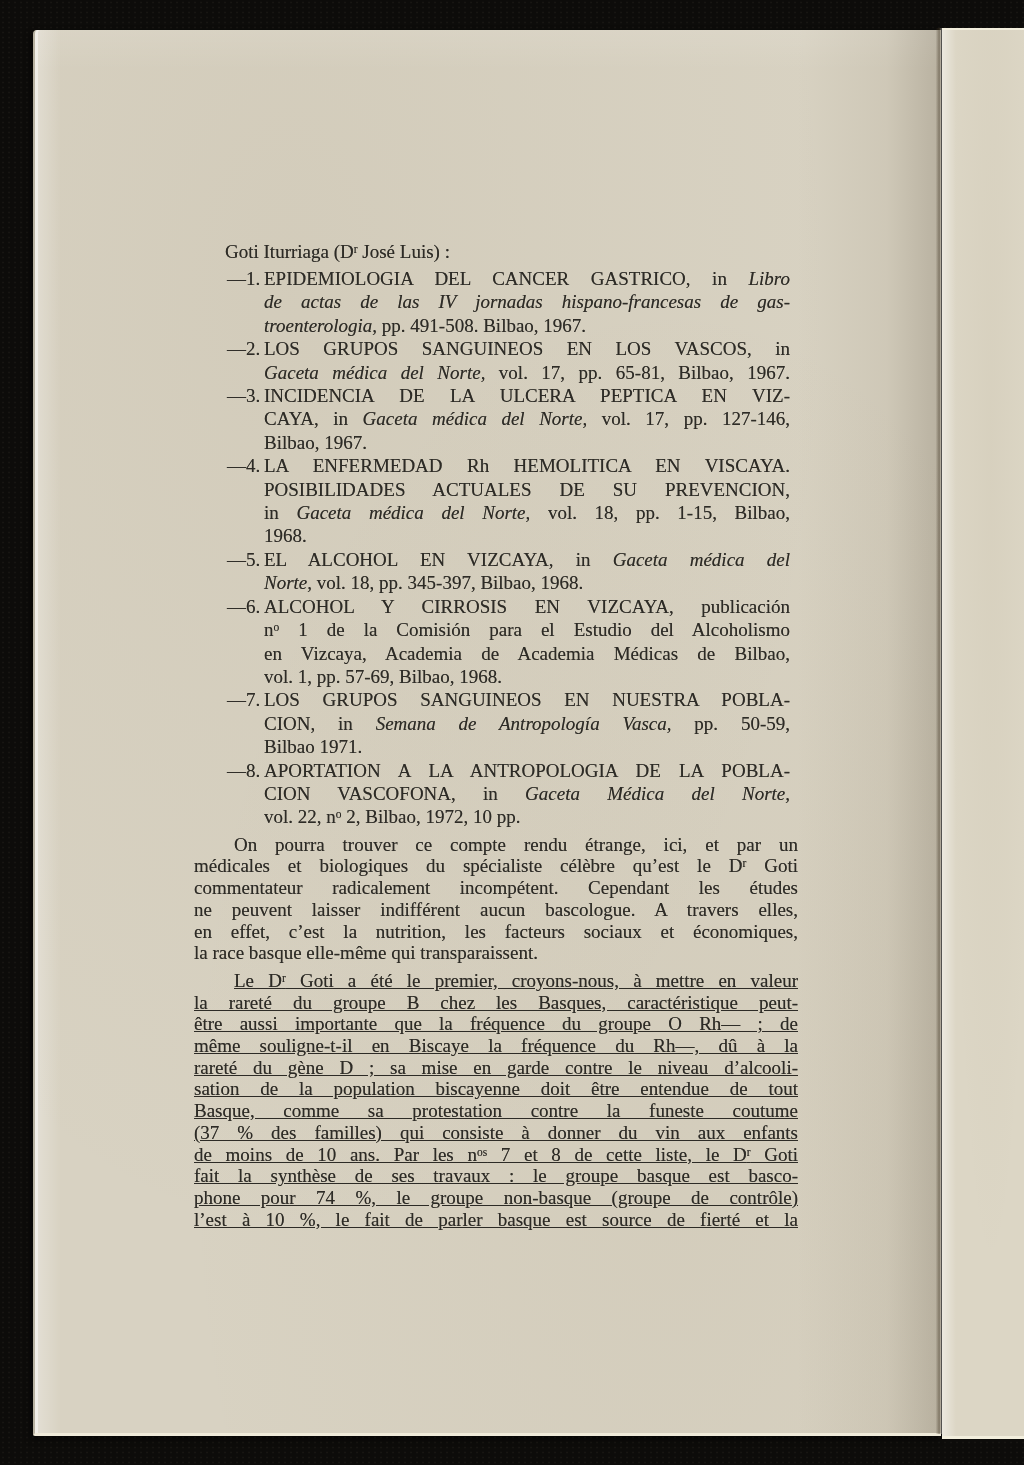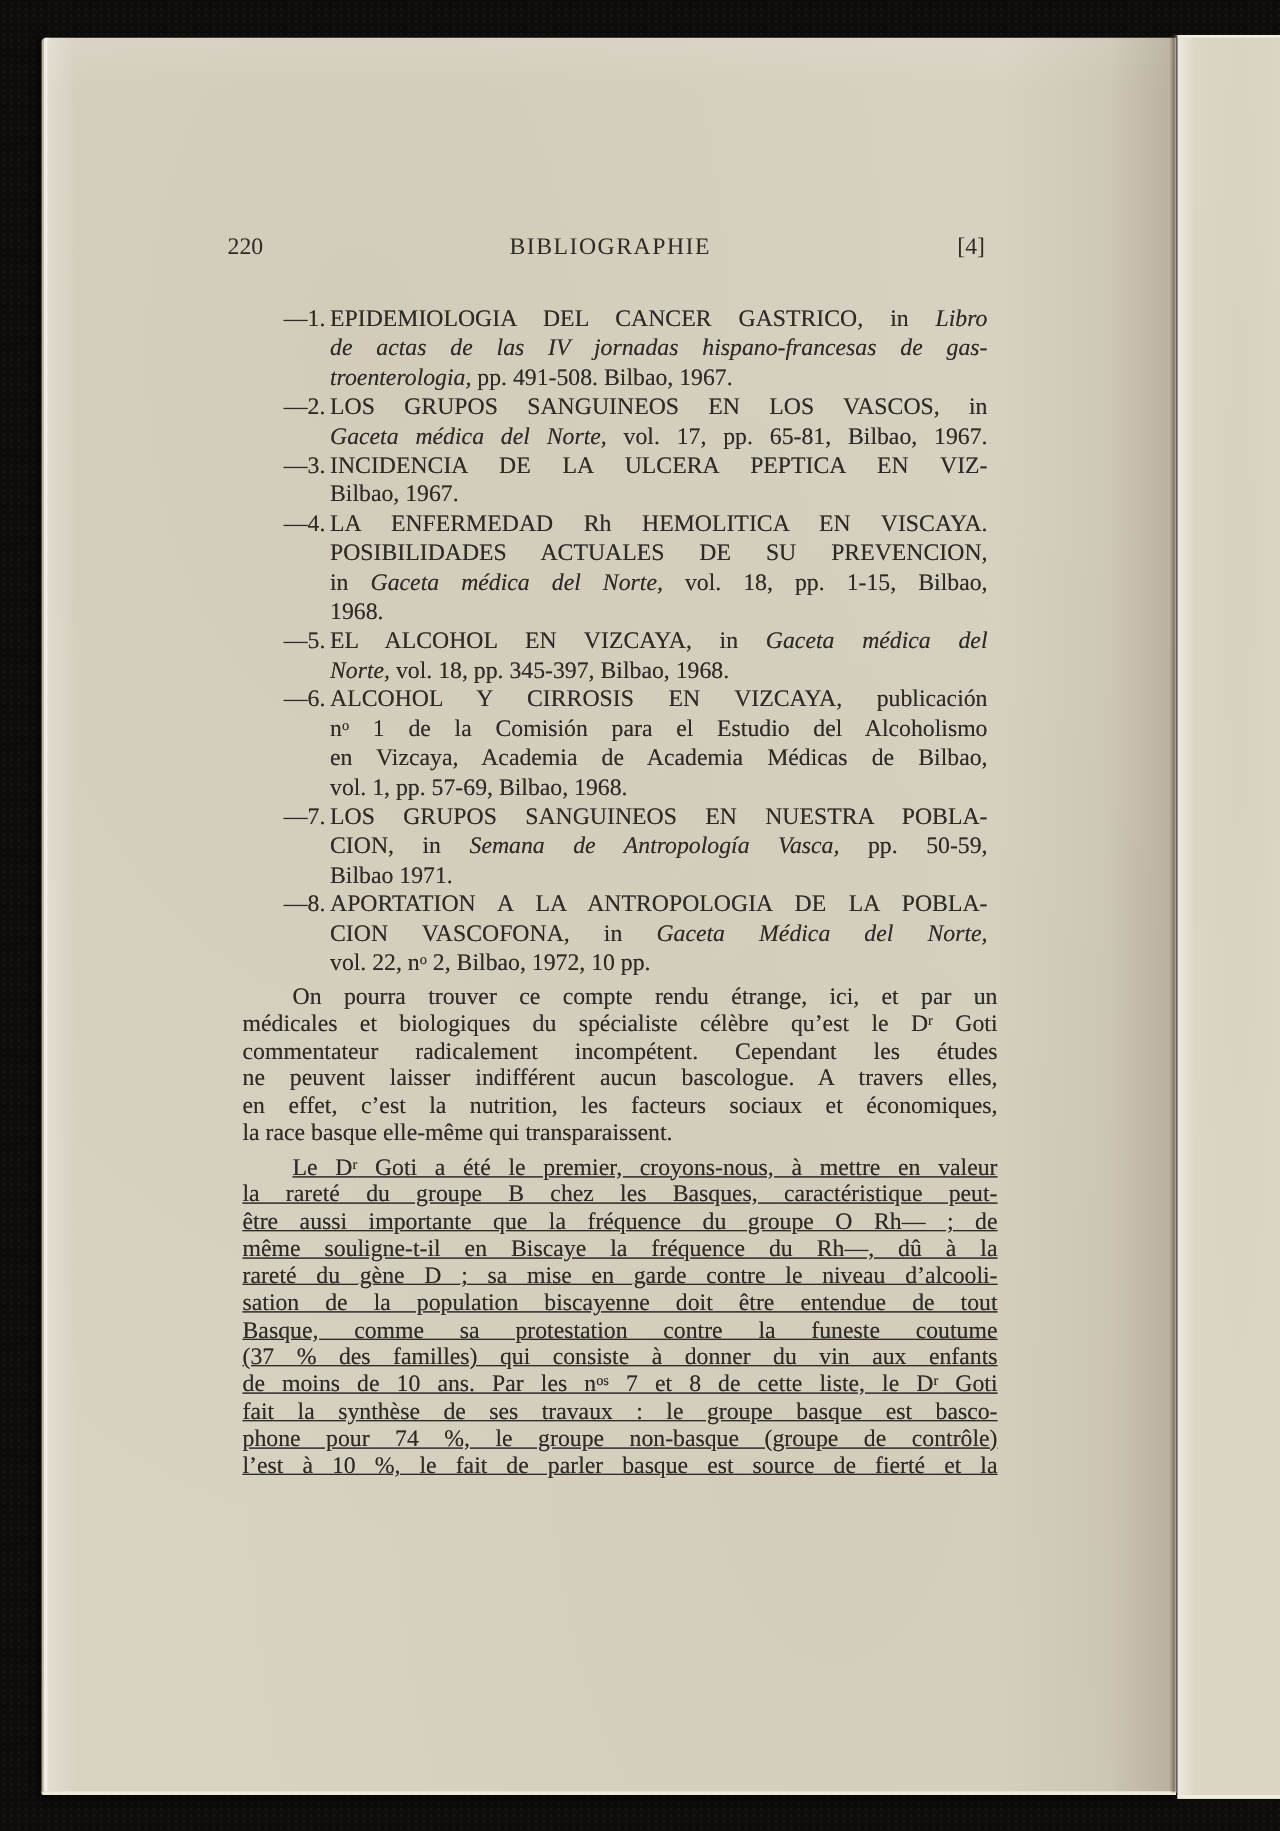--- a/index.html
+++ b/index.html
@@ -72,45 +72,42 @@
   .pline.ind{padding-left:40px;box-sizing:border-box;}
   .it{font-style:italic;text-align:right;}
   sup{font-size:11.5px;line-height:0;vertical-align:5px;}
 </style>
 </head>
 <body>
 
 <div class="photo-bg"></div>
 
 <div class="page-left">
-  <div class="running-header">
-    <span class="rh-num">220</span>
-    <span class="rh-title">BIBLIOGRAPHIE</span>
-    <span class="rh-issue">[4]</span>
-  </div>
 
   <div class="content">
+    <div class="author-heading" id="author-heading"><span>Goti Iturriaga (D</span><sup>r</sup><span> José Luis) :</span></div>
     <div class="entries" id="entries">
         <div class="entry">
           <span class="marker">—</span>
           <span class="num">1.</span>
           <div class="eline jst"><span>EPIDEMIOLOGIA DEL CANCER GASTRICO, in </span><span class="it">Libro</span></div>
           <div class="eline jst"><span class="it">de actas de las IV jornadas hispano-francesas de gas-</span></div>
           <div class="eline"><span class="it">troenterologia,</span><span> pp. 491-508. Bilbao, 1967.</span></div>
         </div>
         <div class="entry">
           <span class="marker">—</span>
           <span class="num">2.</span>
           <div class="eline jst"><span>LOS GRUPOS SANGUINEOS EN LOS VASCOS, in</span></div>
           <div class="eline jst"><span class="it">Gaceta médica del Norte,</span><span> vol. 17, pp. 65-81, Bilbao, 1967.</span></div>
         </div>
         <div class="entry">
           <span class="marker">—</span>
           <span class="num">3.</span>
           <div class="eline jst"><span>INCIDENCIA DE LA ULCERA PEPTICA EN VIZ-</span></div>
+          <div class="eline jst"><span>CAYA, in </span><span class="it">Gaceta médica del Norte,</span><span> vol. 17, pp. 127-146,</span></div>
           <div class="eline"><span>Bilbao, 1967.</span></div>
         </div>
         <div class="entry">
           <span class="marker">—</span>
           <span class="num">4.</span>
           <div class="eline jst"><span>LA ENFERMEDAD Rh HEMOLITICA EN VISCAYA.</span></div>
           <div class="eline jst"><span>POSIBILIDADES ACTUALES DE SU PREVENCION,</span></div>
           <div class="eline jst"><span>in </span><span class="it">Gaceta médica del Norte,</span><span> vol. 18, pp. 1-15, Bilbao,</span></div>
           <div class="eline"><span>1968.</span></div>
         </div>

